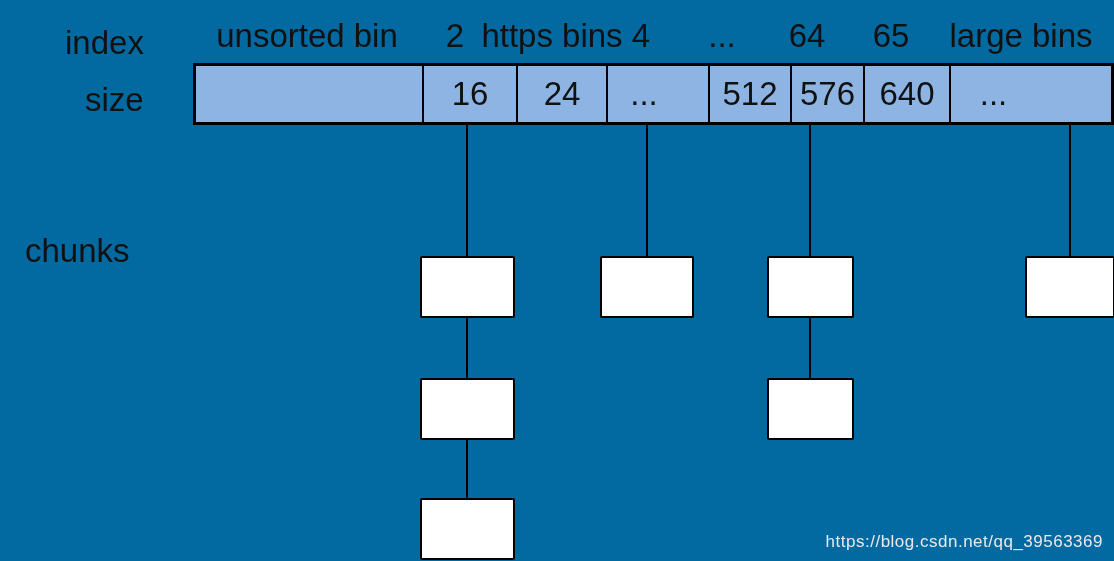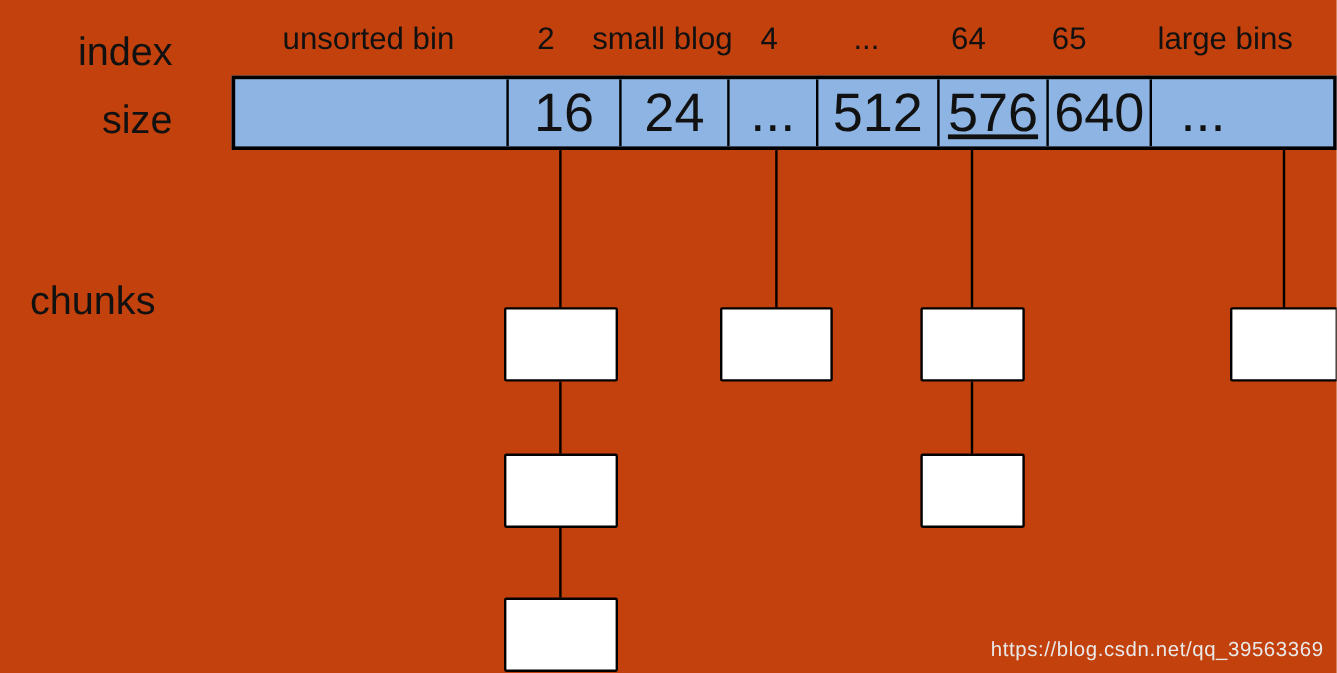--- a/index.html
+++ b/index.html
@@ -5,36 +5,36 @@
   html, body {
     margin: 0;
     padding: 0;
     background: #ffffff;
   }
   #stage {
     position: relative;
     width: 1114px;
     height: 561px;
     overflow: hidden;
-    background: #c2410c;
+    background: #0369a1;
     font-family: "Liberation Sans", sans-serif;
     color: #111111;
   }
   .row-label {
     position: absolute;
     font-size: 33px;
     line-height: 1;
     white-space: nowrap;
     color: #111111;
   }
   .header-label {
     position: absolute;
     top: 19px;
     transform: translateX(-50%);
-    font-size: 26px;
+    font-size: 33px;
     line-height: 1;
     white-space: nowrap;
     color: #111111;
   }
   #bar {
     position: absolute;
     left: 193px;
     top: 63px;
     width: 921px;
     height: 62px;
@@ -45,21 +45,21 @@
     overflow: hidden;
   }
   .bin-cell {
     box-sizing: border-box;
     flex: 0 0 auto;
     height: 100%;
     border-left: 2px solid #000000;
     display: flex;
     align-items: center;
     justify-content: center;
-    font-size: 45px;
+    font-size: 33px;
     color: #111111;
   }
   .bin-cell:first-child {
     border-left: none;
   }
   .vline {
     position: absolute;
     width: 2px;
     background: #000000;
   }
@@ -88,45 +88,45 @@
 
   <span class="row-label" style="left:65px; top:26px;">index</span>
 
   <span class="row-label" style="left:85px; top:83px;">size</span>
 
   <span class="row-label" style="left:25px; top:234px;">chunks</span>
 
   <div id="header-row">
       <span class="header-label" style="left: 307px;">unsorted bin</span>
       <span class="header-label" style="left: 455px;">2</span>
-      <span class="header-label" style="left: 552px;">small blog</span>
+      <span class="header-label" style="left: 552px;">https bins</span>
       <span class="header-label" style="left: 641px;">4</span>
       <span class="header-label" style="left: 722px;">...</span>
       <span class="header-label" style="left: 807px;">64</span>
       <span class="header-label" style="left: 891px;">65</span>
       <span class="header-label" style="left: 1021px; text-align: right;">large bins</span>
     </div>
 
   <div id="bar" style="background: rgb(141, 180, 226);">
       <div class="bin-cell" style="width: 226px;">
         <span></span>
       </div>
       <div class="bin-cell" style="width: 94px;">
         <span>16</span>
       </div>
       <div class="bin-cell" style="width: 90px;">
         <span>24</span>
       </div>
       <div class="bin-cell" style="width: 74px;">
         <span>...</span>
       </div>
-      <div class="bin-cell" style="width: 101px;">
+      <div class="bin-cell" style="width: 82px; margin-left: 28px;">
         <span>512</span>
       </div>
-      <div class="bin-cell" style="width: 91px; text-decoration: underline;">
+      <div class="bin-cell" style="width: 73px;">
         <span>576</span>
       </div>
       <div class="bin-cell" style="width: 86px; text-align: center;">
         <span>640</span>
       </div>
       <div class="bin-cell" style="width: 87px;">
         <span>...</span>
       </div>
     </div>
 

